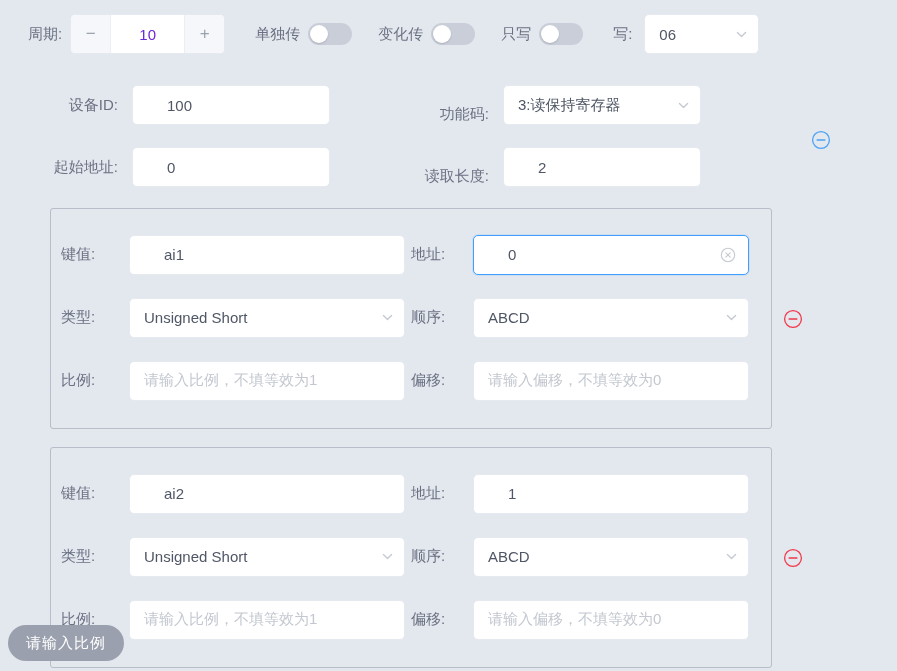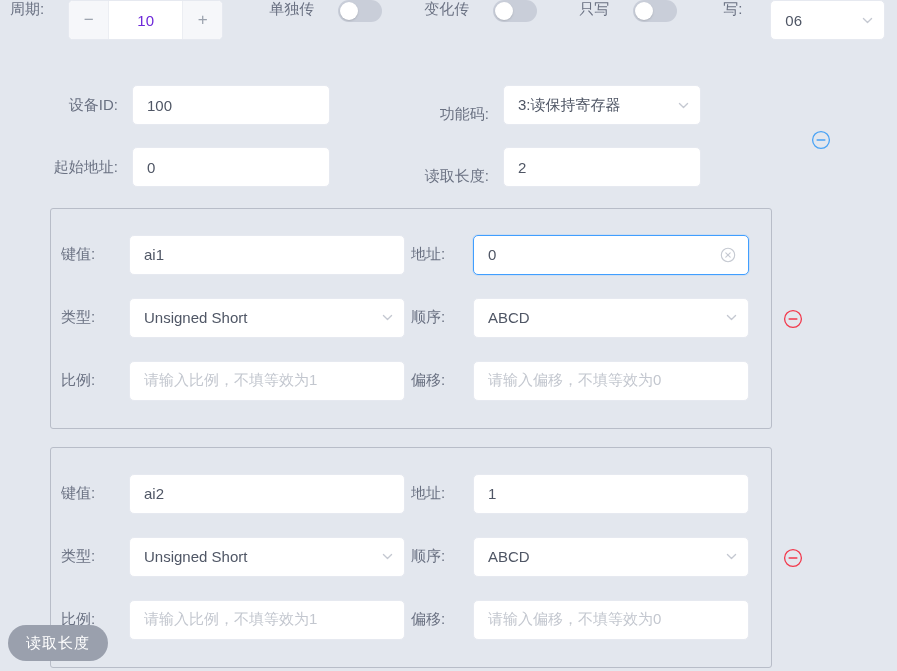--- a/index.html
+++ b/index.html
@@ -16,23 +16,23 @@
     font-family: "Liberation Sans", "DejaVu Sans", sans-serif;
     font-size: 15px;
     color: #5a6273;
     position: relative;
   }
 
   
   .toolbar {
     height: 68px;
     display: flex;
-    align-items: flex-start;
-    padding-left: 10px;
-    gap: 16px;
+    align-items: center;
+    padding-left: 28px;
+    gap: 0;
   }
   .tb-label {
     color: #6a7182;
     font-size: 15px;
     white-space: nowrap;
   }
 
   
   .stepper {
     display: flex;
@@ -121,21 +121,21 @@
     align-items: center;
     padding: 0 12px 0 14px;
     color: #4f5665;
     font-size: 15px;
     position: relative;
   }
   .tinput.focused {
     border: 1px solid #409eff;
     box-shadow: 0 0 0 1px rgba(64,158,255,.12);
   }
-  .tinput .val { flex: 1; white-space: nowrap; overflow: hidden; }
+  .tinput .val { flex: 1; white-space: nowrap; overflow: hidden; margin-left: 20px; }
   .tinput .ph { flex: 1; color: #c3c7cf; white-space: nowrap; overflow: hidden; }
   .clear-ic {
     width: 16px; height: 16px; flex: none;
     color: #c6cad2; cursor: pointer;
   }
   .clear-ic svg { display: block; width: 100%; height: 100%; }
 
   
   .hdr-form {
     position: relative;
@@ -416,14 +416,14 @@
     <div class="circ-minus card-remove">
       <svg viewBox="0 0 20 20">
         <circle cx="10" cy="10" r="8.4" fill="none" stroke="#f2394c" stroke-width="1.3"></circle>
         <path d="M6.1 10 H13.9" stroke="#f2394c" stroke-width="1.3" stroke-linecap="round"></path>
       </svg>
     </div>
   </div>
 </div>
 
 <div class="footer">
-  <button class="btn-add">读取长度</button>
+  <button class="btn-add">请输入比例</button>
 </div>
 
 </body></html>

